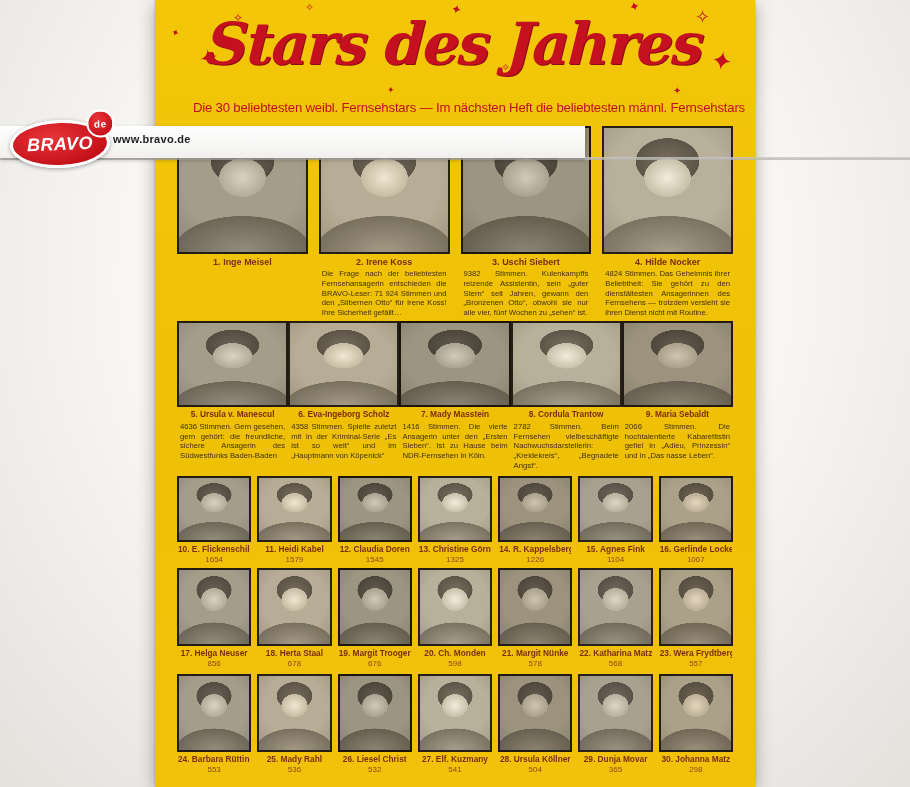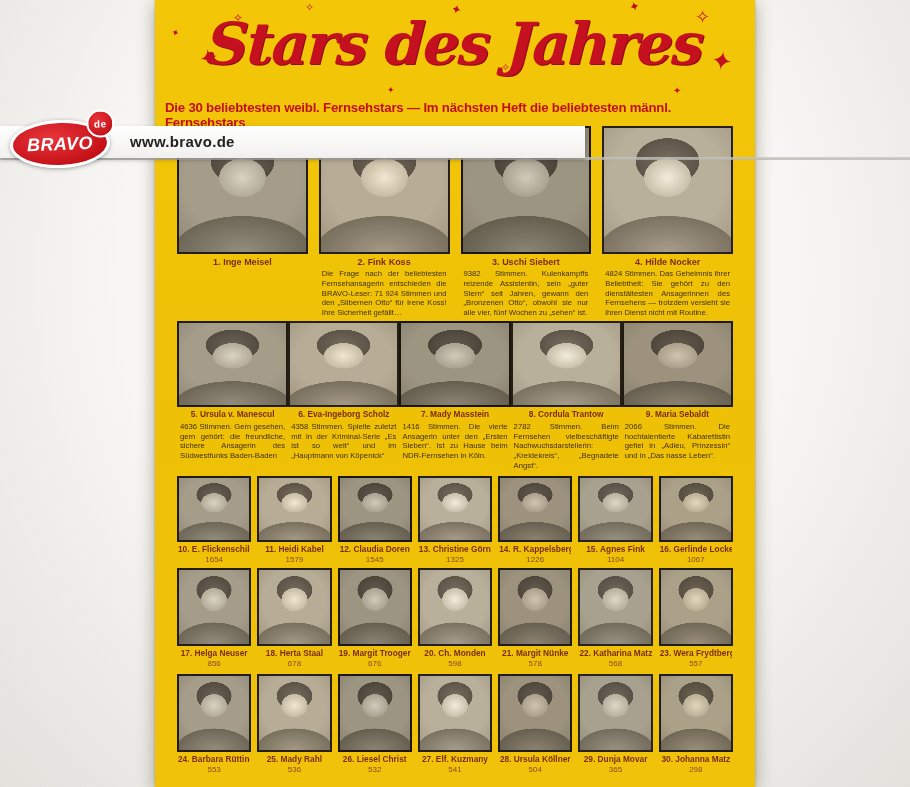--- a/index.html
+++ b/index.html
@@ -33,22 +33,22 @@
   .s4{left:150px;top:-2px;font-size:11px;}
   .s5{left:296px;top:-1px;font-size:13px;transform:rotate(14deg);}
   .s6{left:346px;top:58px;font-size:11px;}
   .s7{left:232px;top:82px;font-size:9px;}
   .s8{left:474px;top:-4px;font-size:13px;transform:rotate(-16deg);}
   .s9{left:540px;top:4px;font-size:18px;}
   .s10{left:556px;top:44px;font-size:26px;transform:rotate(10deg);}
   .s11{left:518px;top:82px;font-size:10px;}
   
   .subtitle{
-    height:18px;margin:0 10px;text-align:left;
-    font-size:13.2px;font-weight:bold;color:#c1101c;letter-spacing:-.2px;
+    height:18px;margin:0 10px;text-align:right;
+    font-size:13.2px;font-weight:normal;color:#c1101c;letter-spacing:-.2px;
   }
   
   .row{display:flex;padding:0 22px;}
   .row figure{margin:0;flex:1;min-width:0;}
   .row-featured{margin-top:8px;gap:11px;}
   .row-second{margin-top:4px;}
   .row-small{gap:6px;}
   .r3{margin-top:6px;} .r4{margin-top:4px;} .r5{margin-top:6px;}
   .photo{
     width:100%;box-sizing:border-box;
@@ -98,22 +98,22 @@
     transform:rotate(-2deg);
   }
   .de-badge{
     position:absolute;right:-8px;top:-12px;width:24px;height:24px;
     background:radial-gradient(circle at 38% 32%, #e8353a, #c30f16 80%);
     border:2px solid #fff;border-radius:50%;
     color:#fff;font-size:10px;font-weight:bold;font-style:normal;
     display:flex;align-items:center;justify-content:center;
   }
   .logo-url{
-    position:absolute;left:130px;top:7px;
-    font-size:15px;font-weight:bold;color:#222;letter-spacing:.3px;
+    position:absolute;left:113px;top:7px;
+    font-size:11px;font-weight:bold;color:#222;letter-spacing:.3px;
   }
 </style>
 </head>
 <body>
 
 <div class="stage">
   <div class="page">
 
     <div class="title-wrap">
       <span class="spark s1">✦</span>
@@ -135,21 +135,21 @@
     <div class="row row-featured">
       <figure>
         <div class="photo ph-xl"></div>
         <figcaption>
           <div class="nm"><span>1.</span>&nbsp;<span>Inge Meisel</span></div>
         </figcaption>
       </figure>
       <figure>
         <div class="photo ph-xl"></div>
         <figcaption>
-          <div class="nm"><span>2.</span>&nbsp;<span>Fink Koss</span></div>
+          <div class="nm"><span>2.</span>&nbsp;<span>Irene Koss</span></div>
           <p class="cp">Die Frage nach der beliebtesten Fernsehansagerin entschieden die BRAVO-Leser: 71 924 Stimmen und den „Silbernen Otto“ für Irene Koss! Ihre Sicherheit gefällt…</p>
         </figcaption>
       </figure>
       <figure>
         <div class="photo ph-xl"></div>
         <figcaption>
           <div class="nm"><span>3.</span>&nbsp;<span>Uschi Siebert</span></div>
           <p class="cp">9382 Stimmen. Kulenkampffs reizende Assistentin, sein „guter Stern“ seit Jahren, gewann den „Bronzenen Otto“, obwohl sie nur alle vier, fünf Wochen zu „sehen“ ist.</p>
         </figcaption>
       </figure>

